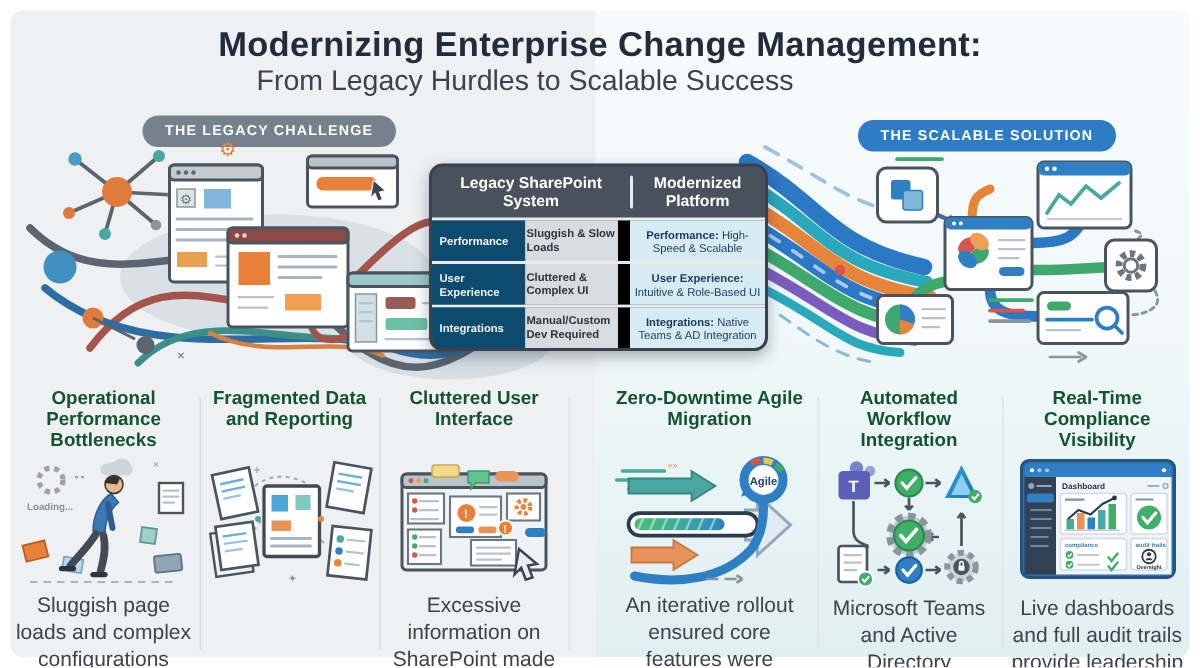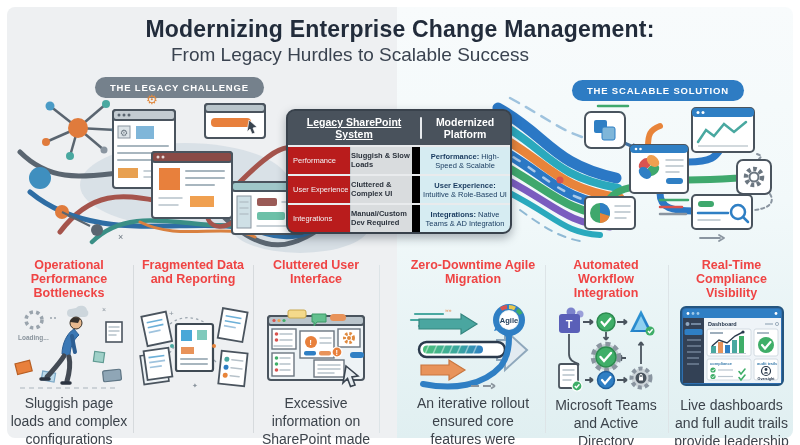--- a/index.html
+++ b/index.html
@@ -34,42 +34,42 @@
   
   .mid-art{position:absolute;left:0;top:90px;width:800px;height:168px;z-index:1;}
   
   .cmp{
     position:absolute;left:286px;top:109px;width:222px;z-index:5;
     border:2px solid #39424c;border-radius:9px;overflow:hidden;
     background:#49525c;box-shadow:0 4px 10px rgba(30,40,55,.35);
   }
   .cmp-head{display:flex;height:34px;background:#49525c;align-items:center;}
   .cmp-head .h{color:#fff;font-weight:bold;font-size:10.5px;text-align:center;line-height:1.15;}
-  .cmp-head .h1{width:144px;text-decoration:underline;}
+  .cmp-head .h1{width:144px;}
   .cmp-head .h2{width:98px;}
   .cmp-hdiv{width:2px;height:22px;background:#e8ebee;border-radius:1px;flex:none;margin:0 -2px 0 0;}
   .cmp-row{display:flex;height:27px;border-top:2px solid #e9ebed;}
   .cmp-label{
-    width:62px;flex:none;background:#b91c1c;color:#f2f4f6;
-    font-size:7.5px;font-weight:normal;display:flex;align-items:center;padding-left:5px;box-sizing:border-box;
+    width:62px;flex:none;background:#0c4a6e;color:#f2f4f6;
+    font-size:7.5px;font-weight:bold;display:flex;align-items:center;padding-left:5px;box-sizing:border-box;
   }
   .cmp-legacy{
     width:62px;flex:none;background:#d9dcde;color:#2b323c;border-left:1px solid #c3c8cc;
     font-size:7.5px;font-weight:bold;display:flex;align-items:center;padding-left:0;line-height:1.15;box-sizing:border-box;
   }
   .cmp-modern{
     flex:1;background:#d6ecf2;color:#17395e;border-left:8px solid #000000;
     font-size:7.5px;display:flex;align-items:center;justify-content:center;text-align:center;
     padding:0 3px;line-height:1.2;box-sizing:border-box;
   }
   .cmp-modern .b{font-weight:bold;}
   
   .col{position:absolute;top:258px;display:flex;flex-direction:column;align-items:center;z-index:3;}
   .col-title{
-    font-size:12.5px;font-weight:bold;color:#ef4444;text-align:center;line-height:1.12;
+    font-size:12.5px;font-weight:bold;color:#14532d;text-align:center;line-height:1.12;
     min-height:44px;display:flex;align-items:flex-start;justify-content:center;
   }
   .col-desc{
     font-size:14px;color:#3c434b;text-align:center;line-height:1.3;margin-top:2px;
   }
   .col svg{display:block;}
   .vdiv{position:absolute;top:265px;height:168px;width:1px;background:#d6dadd;z-index:2;}
   .vdiv-c{background:#dde4e7;}
   
   .win{fill:#ffffff;stroke:#4a545e;stroke-width:2;}

